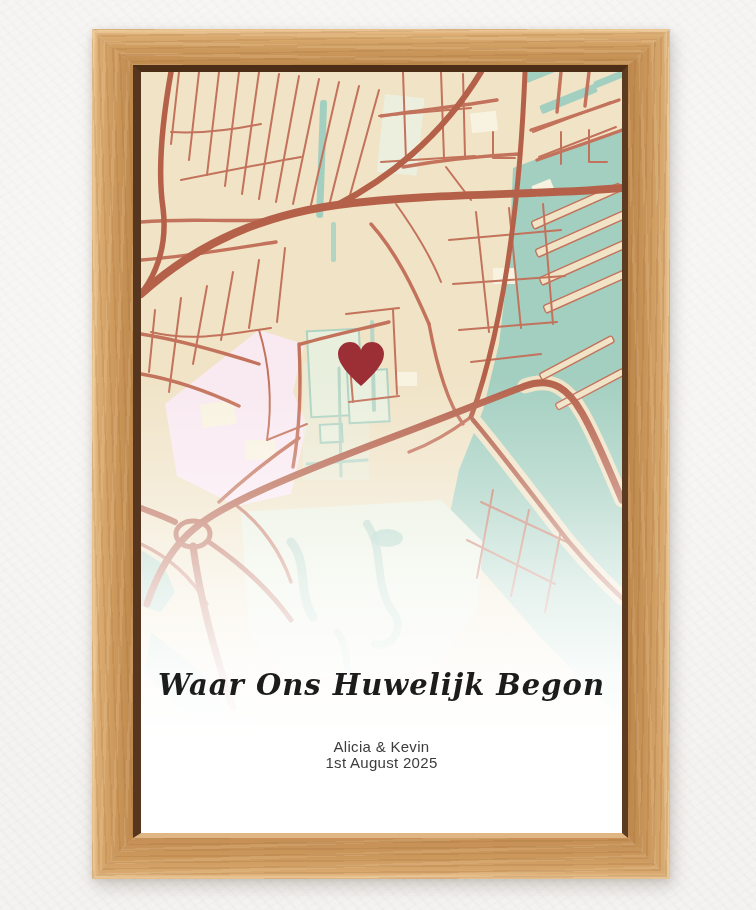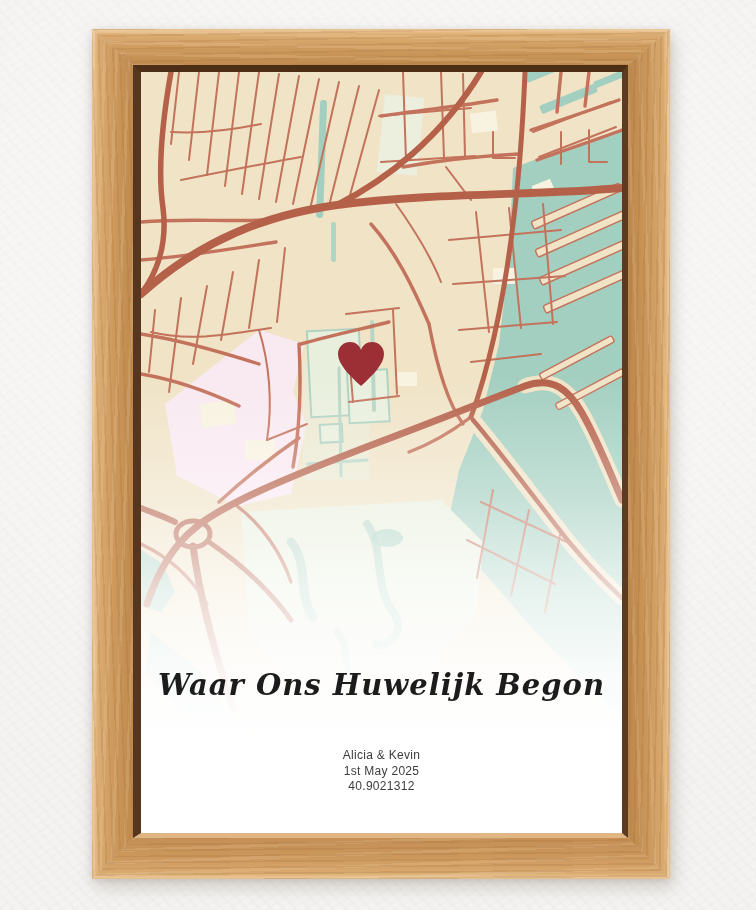--- a/index.html
+++ b/index.html
@@ -71,21 +71,21 @@
   .rm{stroke:var(--road);stroke-width:3.4;fill:none;stroke-linecap:round;stroke-linejoin:round}
   .RM{stroke:var(--road-major);stroke-width:5.5;fill:none;stroke-linecap:round;stroke-linejoin:round}
   .landstrip{stroke:var(--land);stroke-width:15;fill:none;stroke-linecap:round}
   .heart{fill:var(--marker)}
 
   
   .map-title{position:absolute;left:0;top:596px;width:100%;text-align:center;
     font-family:"DejaVu Serif",serif;font-style:italic;font-weight:600;
     font-size:29px;color:#1c1c1c;letter-spacing:1px;}
   .credits{position:absolute;left:0;top:667px;width:100%;text-align:center;
-    color:#3c3c3c;font-size:12px;line-height:15.5px;letter-spacing:.3px;margin-top:9px;}
+    color:#3c3c3c;font-size:15px;line-height:15.5px;letter-spacing:.3px;}
   .credits p{margin:0}
 </style>
 </head>
 <body>
 
 <div class="scene">
   <div class="frame">
     <div class="fside f-top"></div>
     <div class="fside f-bottom"></div>
     <div class="fside f-left"></div>
@@ -274,19 +274,18 @@
           <rect x="0" y="0" width="481" height="761" fill="url(#fade)"></rect>
 
           <g transform="translate(196,270)">
             <path class="heart" d="M24,44 C12,33 1,22 1,12 C1,4.5 7,0 13,0 C18.5,0 22.5,3.5 24,8 C25.5,3.5 29.5,0 35,0 C41,0 47,4.5 47,12 C47,22 36,33 24,44 Z"></path>
           </g>
         </svg>
 
         <div class="map-title">Waar Ons Huwelijk Begon</div>
         <div class="credits">
           <p>Alicia &amp; Kevin</p>
-          <p>1st May 2025</p>
-          <p>40.9021312</p>
+          <p>1st August 2025</p>
         </div>
       </div>
     </div>
   </div>
 </div>
 
 </body></html>

